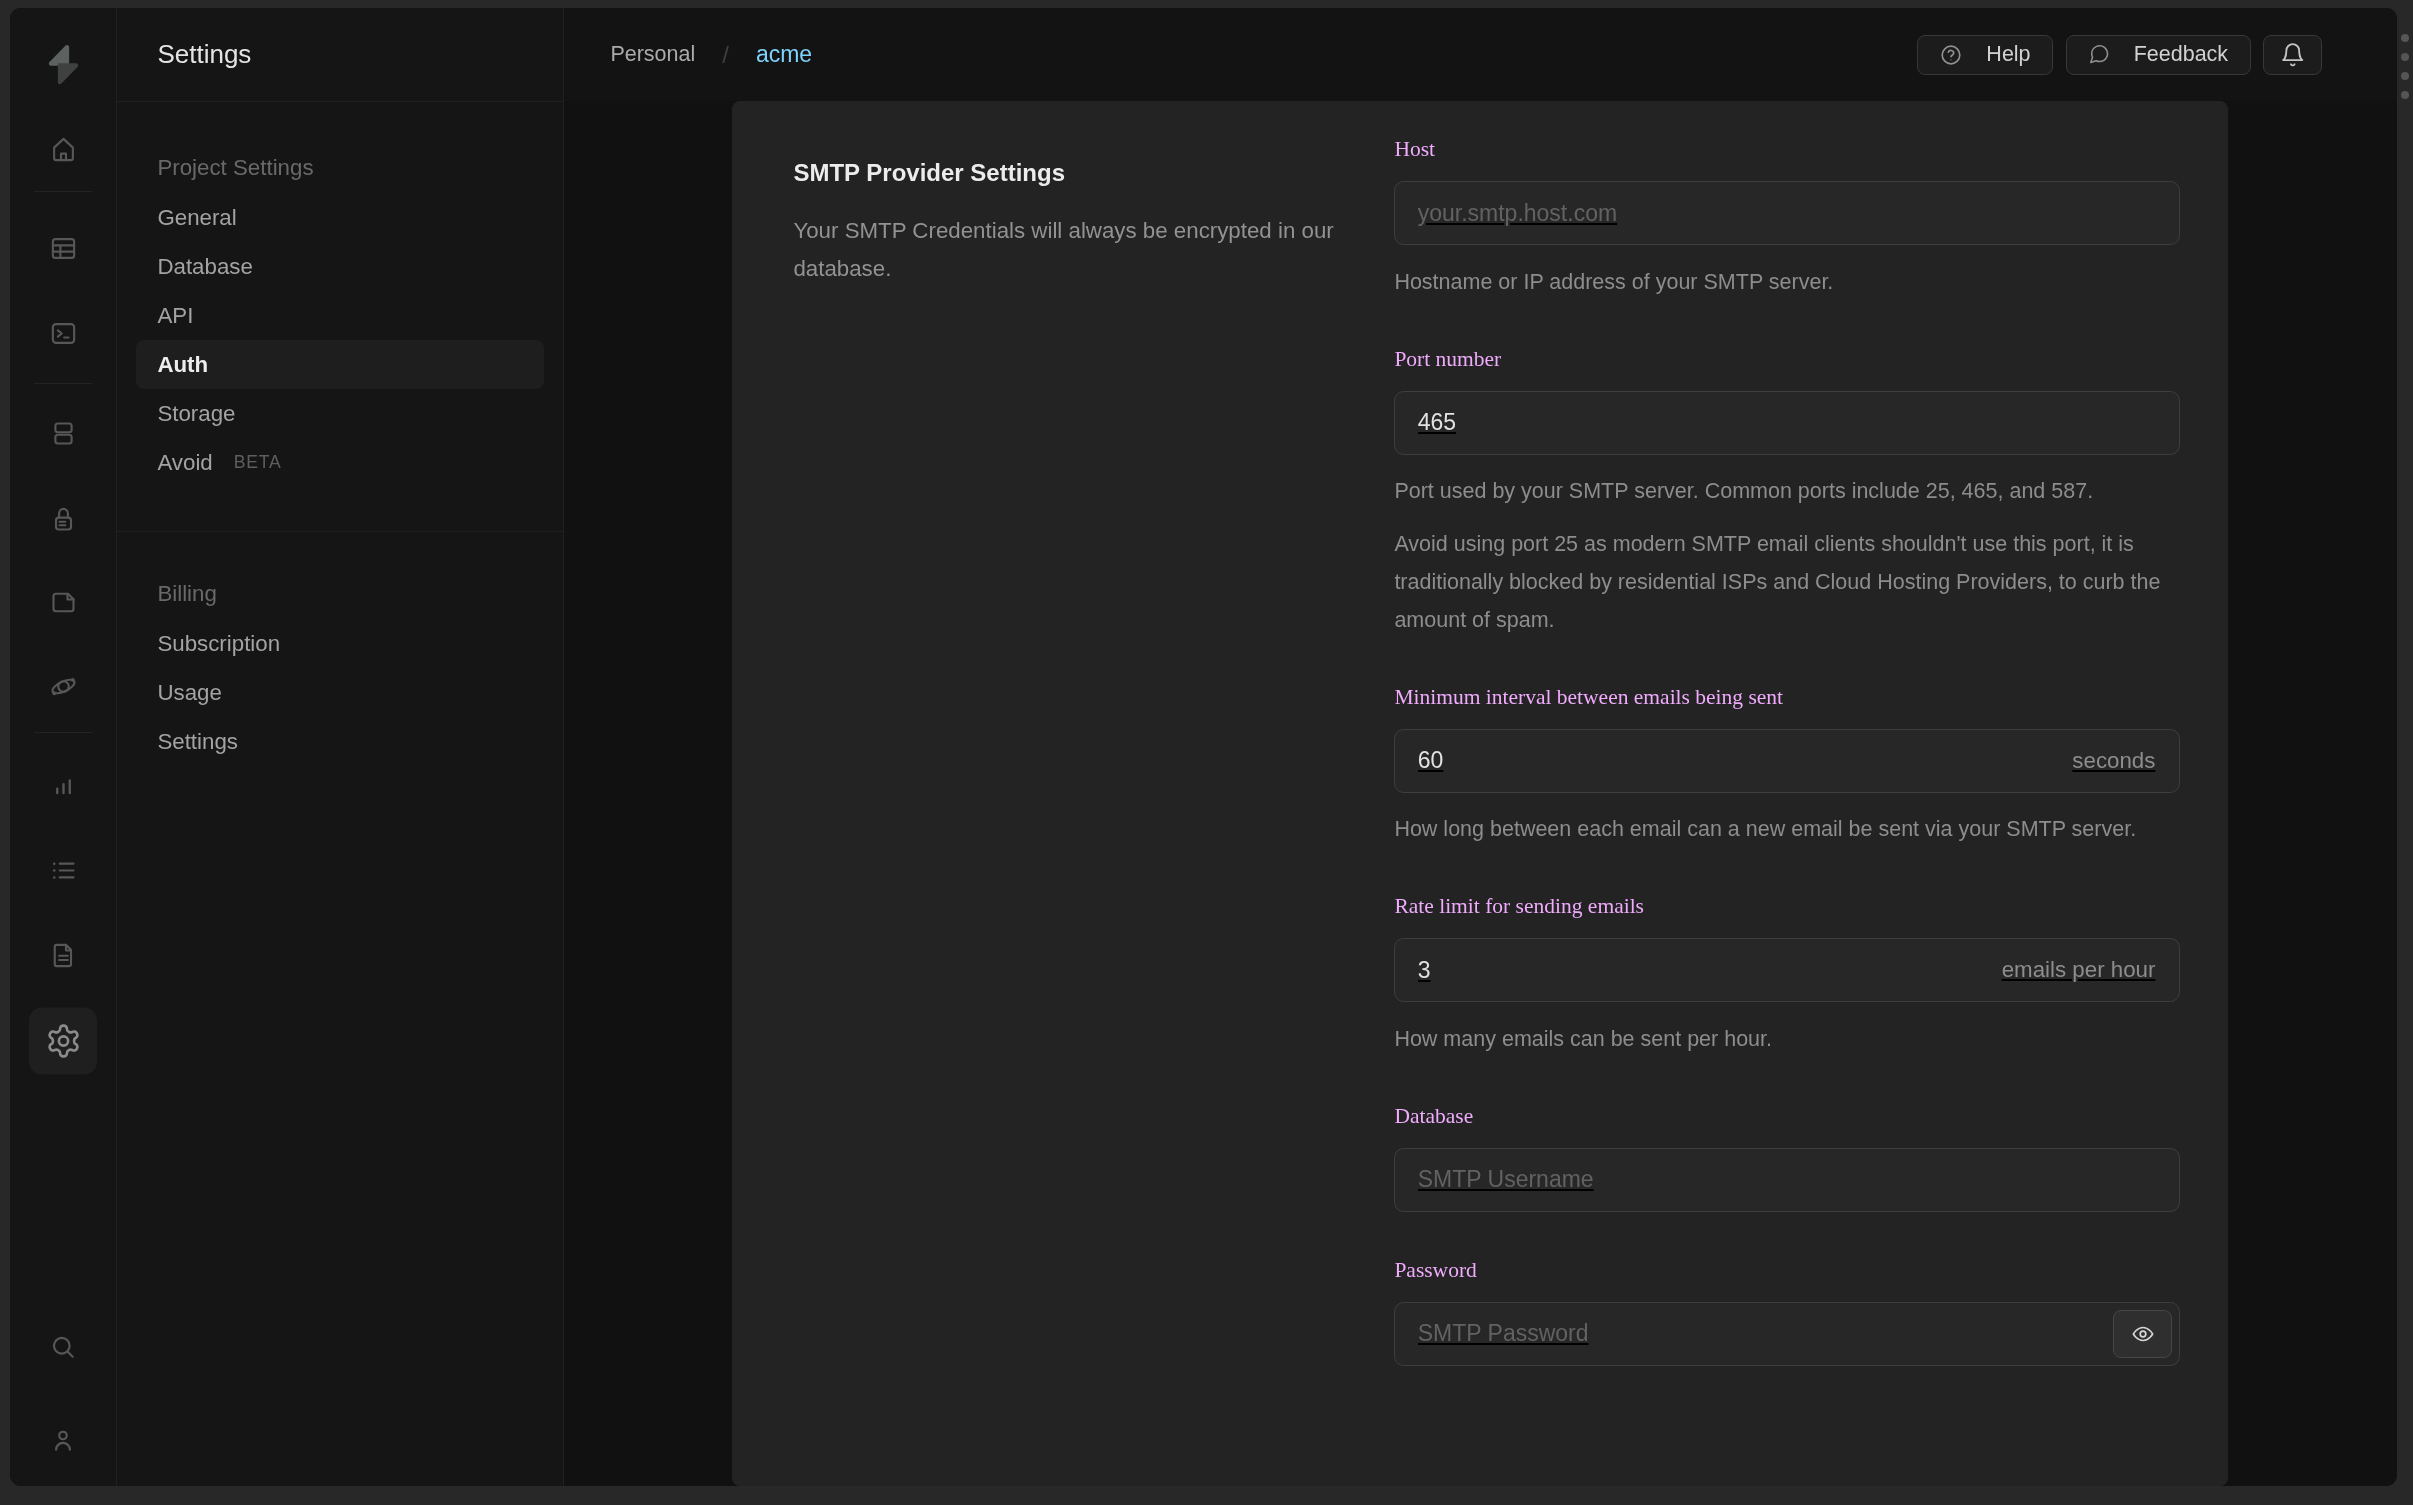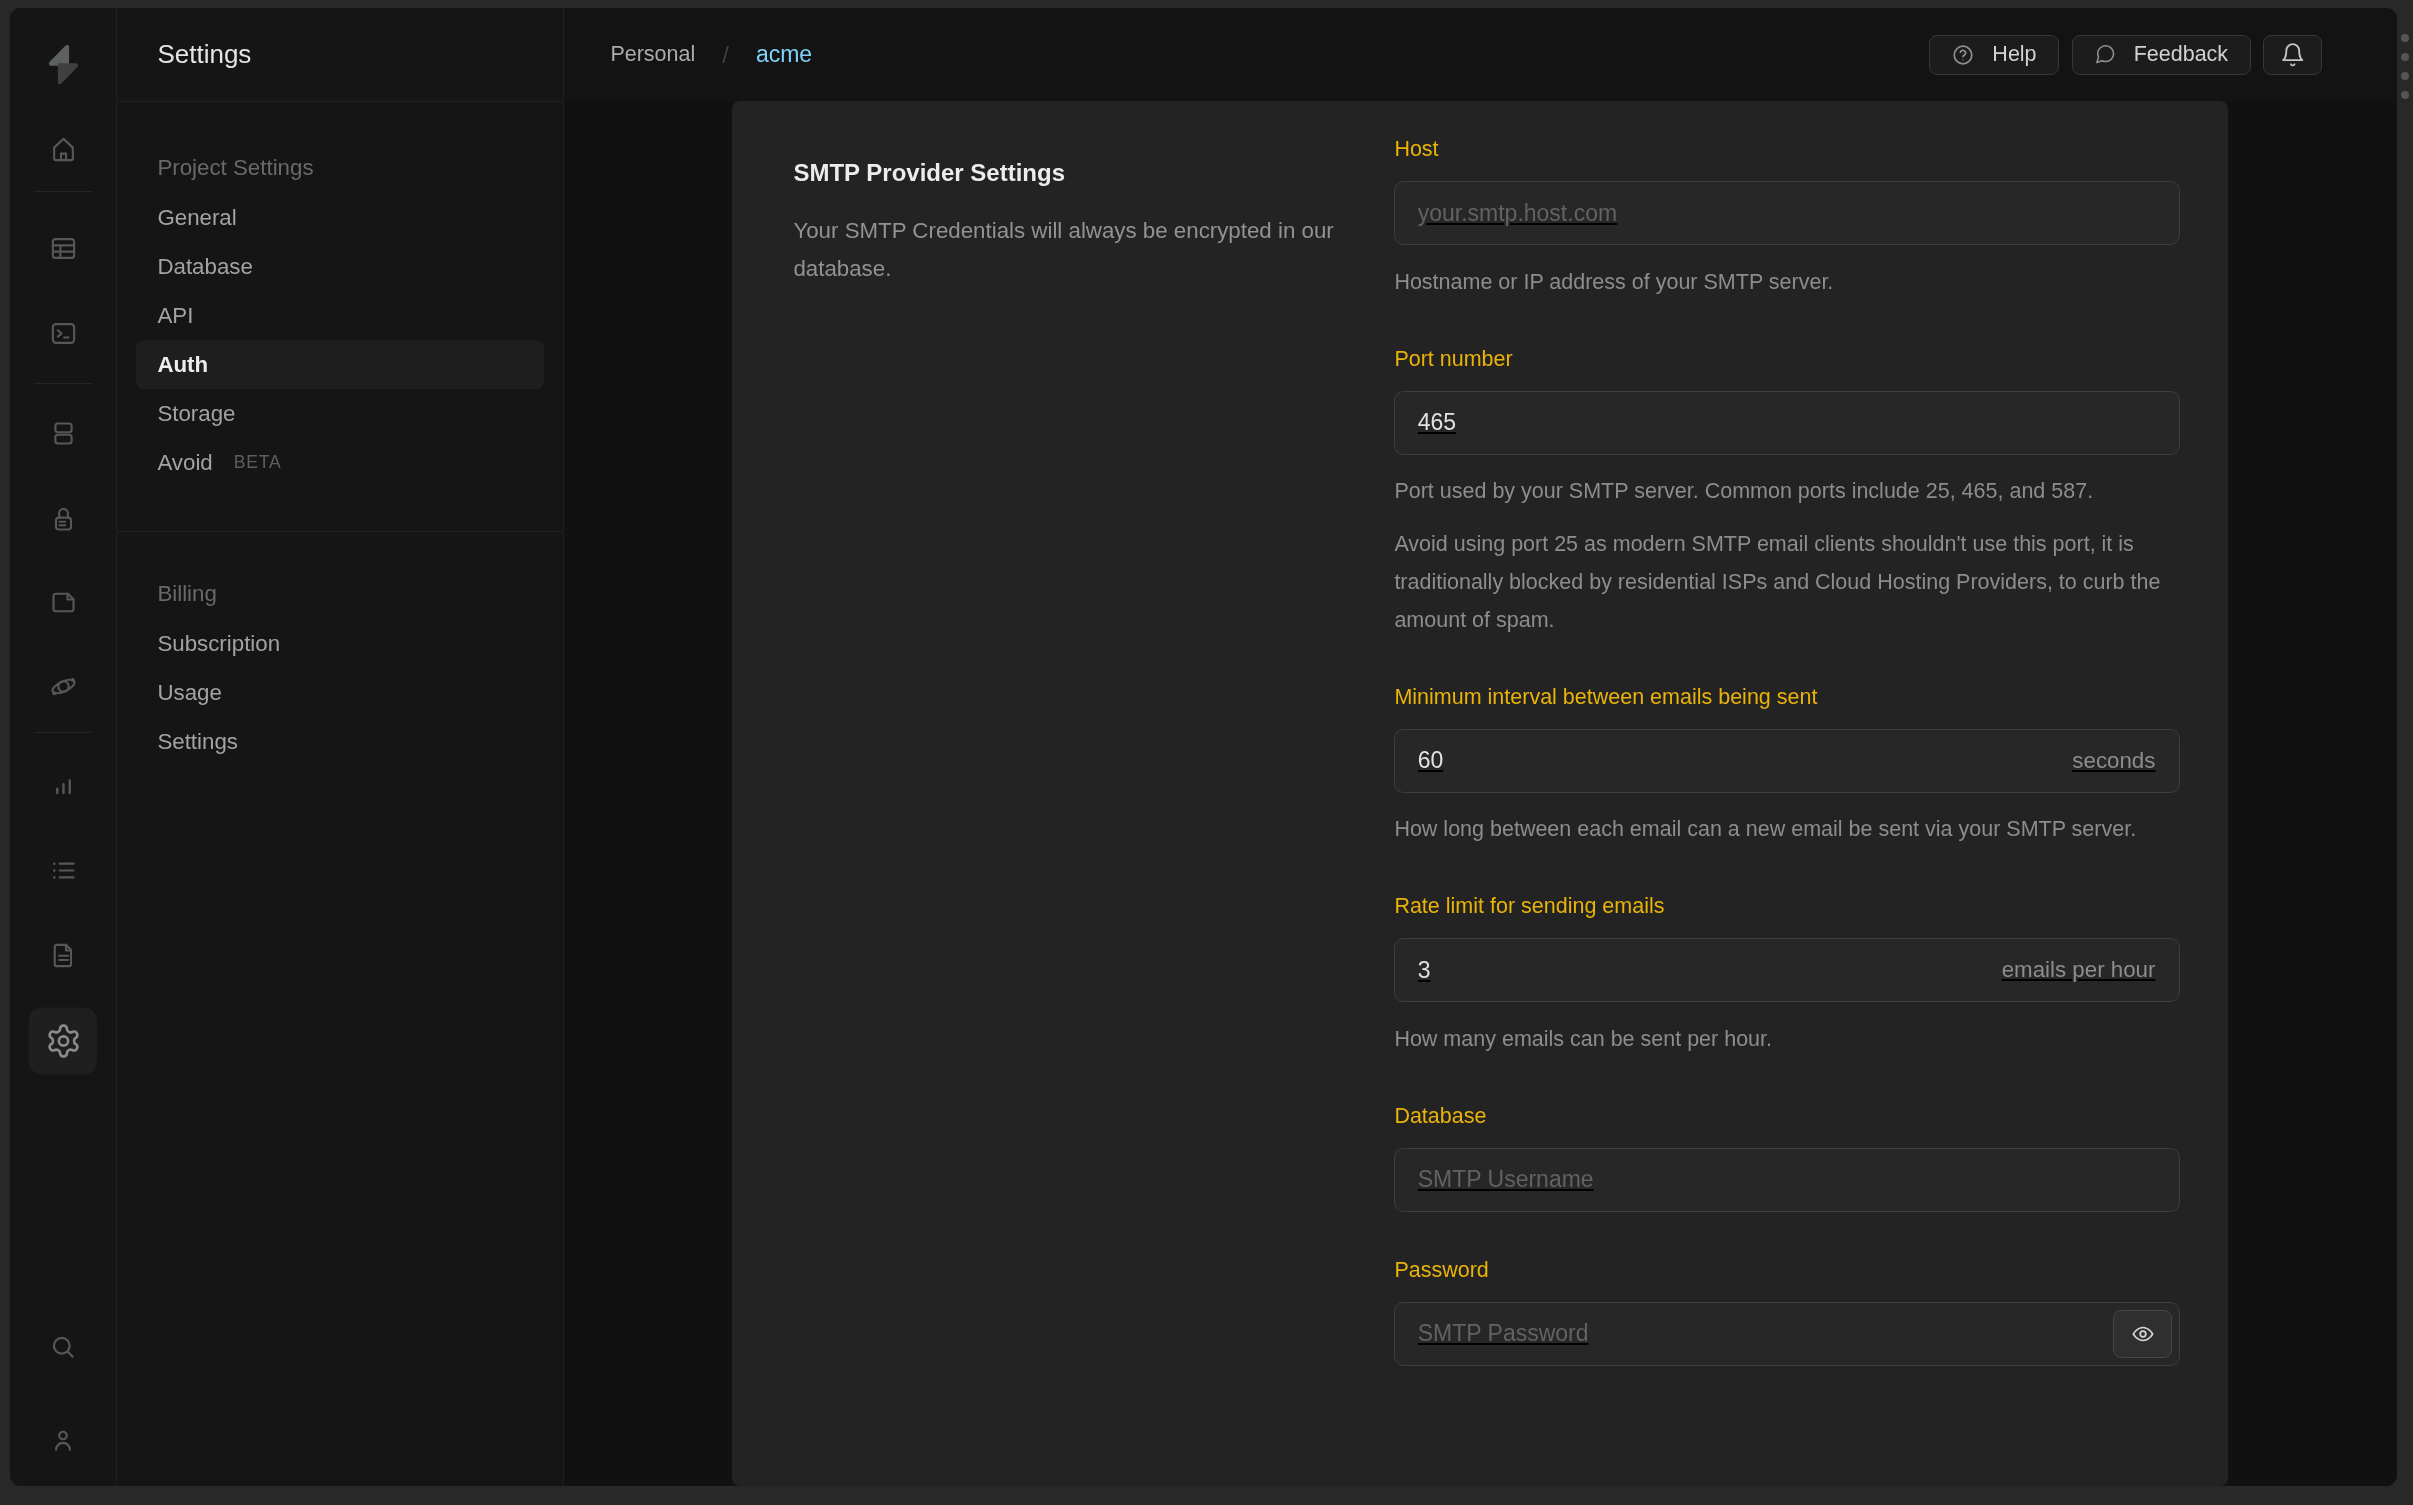--- a/index.html
+++ b/index.html
@@ -33,36 +33,36 @@
   .badge{margin-left:21px;font-size:17.6px;letter-spacing:0.8px;color:#5e5e5e;}
   .nav-divider{border-top:0.8px solid #202020;margin:44px 0 36px 0;}
   
   .header{position:absolute;left:554px;top:0;right:0;height:93px;background:#131313;
     border-bottom:0.8px solid #1e1e1e;display:flex;align-items:center;}
   .crumbs{display:flex;align-items:center;padding-left:46px;}
   .crumb-org{font-size:21.5px;color:#ababab;}
   .crumb-sep{font-size:24px;color:#3f3f3f;margin:0 27px;}
   .crumb-project{font-size:23px;color:#7dd3fc;}
   .actions{margin-left:auto;display:flex;align-items:center;gap:12.8px;padding-right:75px;}
-  .btn{height:40px;box-sizing:border-box;display:flex;align-items:center;gap:17px;
+  .btn{height:40px;box-sizing:border-box;display:flex;align-items:center;gap:23px;
     padding:0 21.5px;border:1.2px solid #383838;border-radius:8px;background:#1c1c1c;
     font-size:21.5px;color:#d2d2d2;cursor:pointer;}
   .btn .bicon{color:#8f8f8f;display:flex;}
   .btn.icon-only{width:59px;justify-content:center;padding:0;}
   .btn.icon-only .bicon{color:#c4c4c4;}
   
   .main{position:absolute;left:554px;top:93px;right:0;bottom:0;background:#111112;}
   .card{position:absolute;left:722px;top:93px;width:1496px;height:1385px;
     background:#232324;border-radius:8px;}
   .panel-title{position:absolute;left:61px;top:38px;font-size:24px;color:#ececec;}
   .panel-desc{position:absolute;left:61px;top:89px;width:571px;font-size:22.3px;
     line-height:38px;color:#929292;}
   .form{position:absolute;left:662px;top:35px;width:786px;}
   .field{margin-bottom:45px;}
-  .flabel{font-size:21.5px;line-height:26px;color:#eab308;margin-bottom:19px;}
+  .flabel{font-size:21.5px;line-height:26px;color:#f0abfc;margin-bottom:19px;font-family:Liberation Serif, serif;}
   .ibox{position:relative;height:64px;box-sizing:border-box;border:1.6px solid #3e3e3e;
     border-radius:9.6px;background:#272728;display:flex;align-items:center;text-decoration:underline;}
   .ibox input{flex:1;min-width:0;background:transparent;border:none;outline:none;
     color:#e2e2e2;font-size:23px;padding:0 22.3px;font-family:inherit;}
   .ibox input::placeholder{color:#626262;}
   .suffix{font-size:22.3px;color:#8d8d8d;padding-right:24px;white-space:nowrap;}
   .helper{font-size:21.5px;line-height:38px;color:#8d8d8d;margin-top:17.6px;}
   .helper.second{margin-top:14.4px;}
   .eye-btn{position:absolute;right:7.2px;top:7.2px;bottom:7.2px;width:59px;border-radius:8px;
     background:#2f2f30;border:0.8px solid #464646;display:flex;align-items:center;

